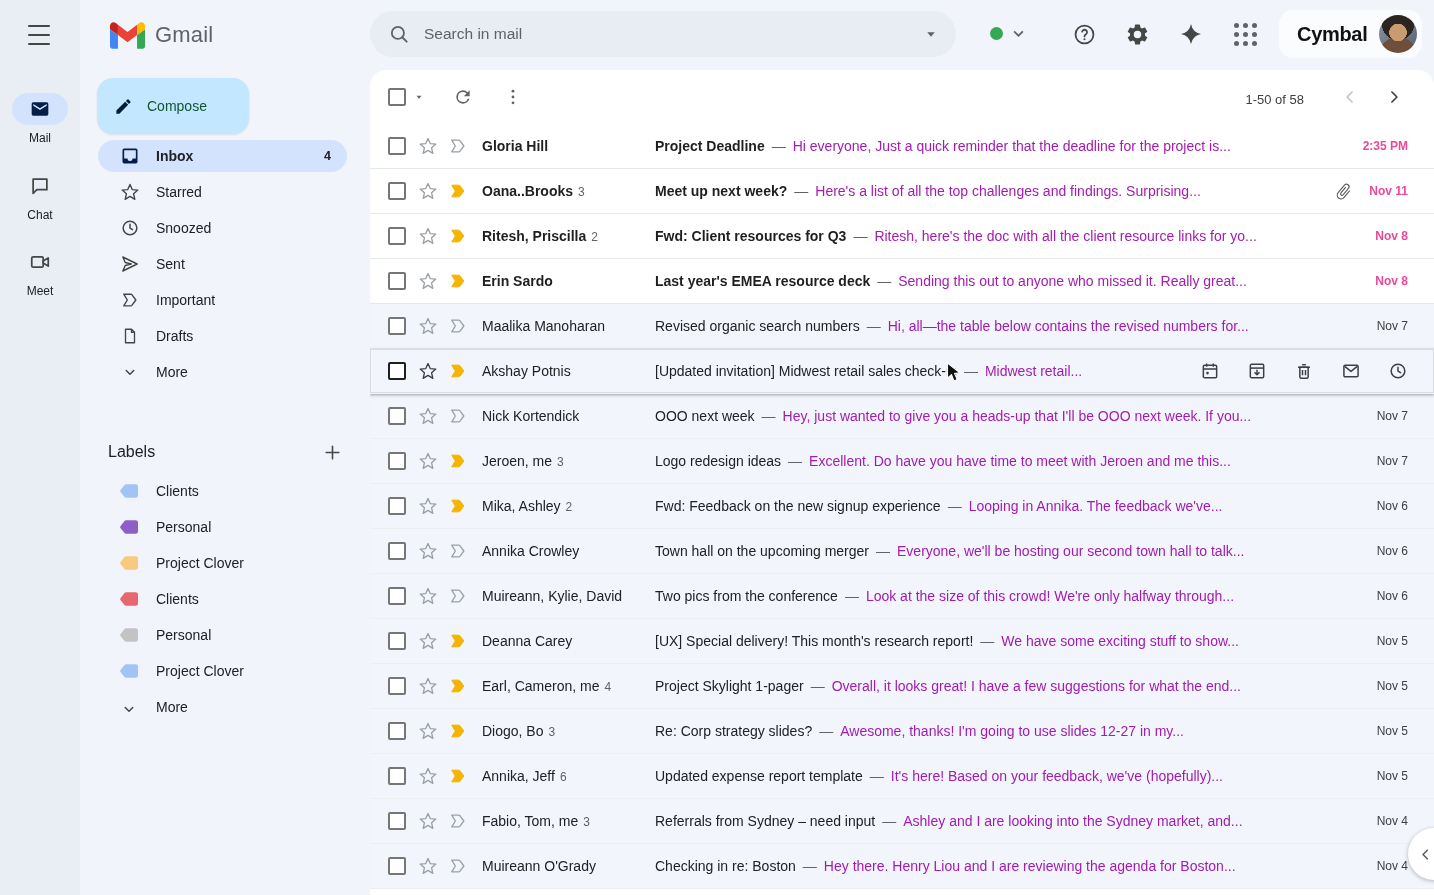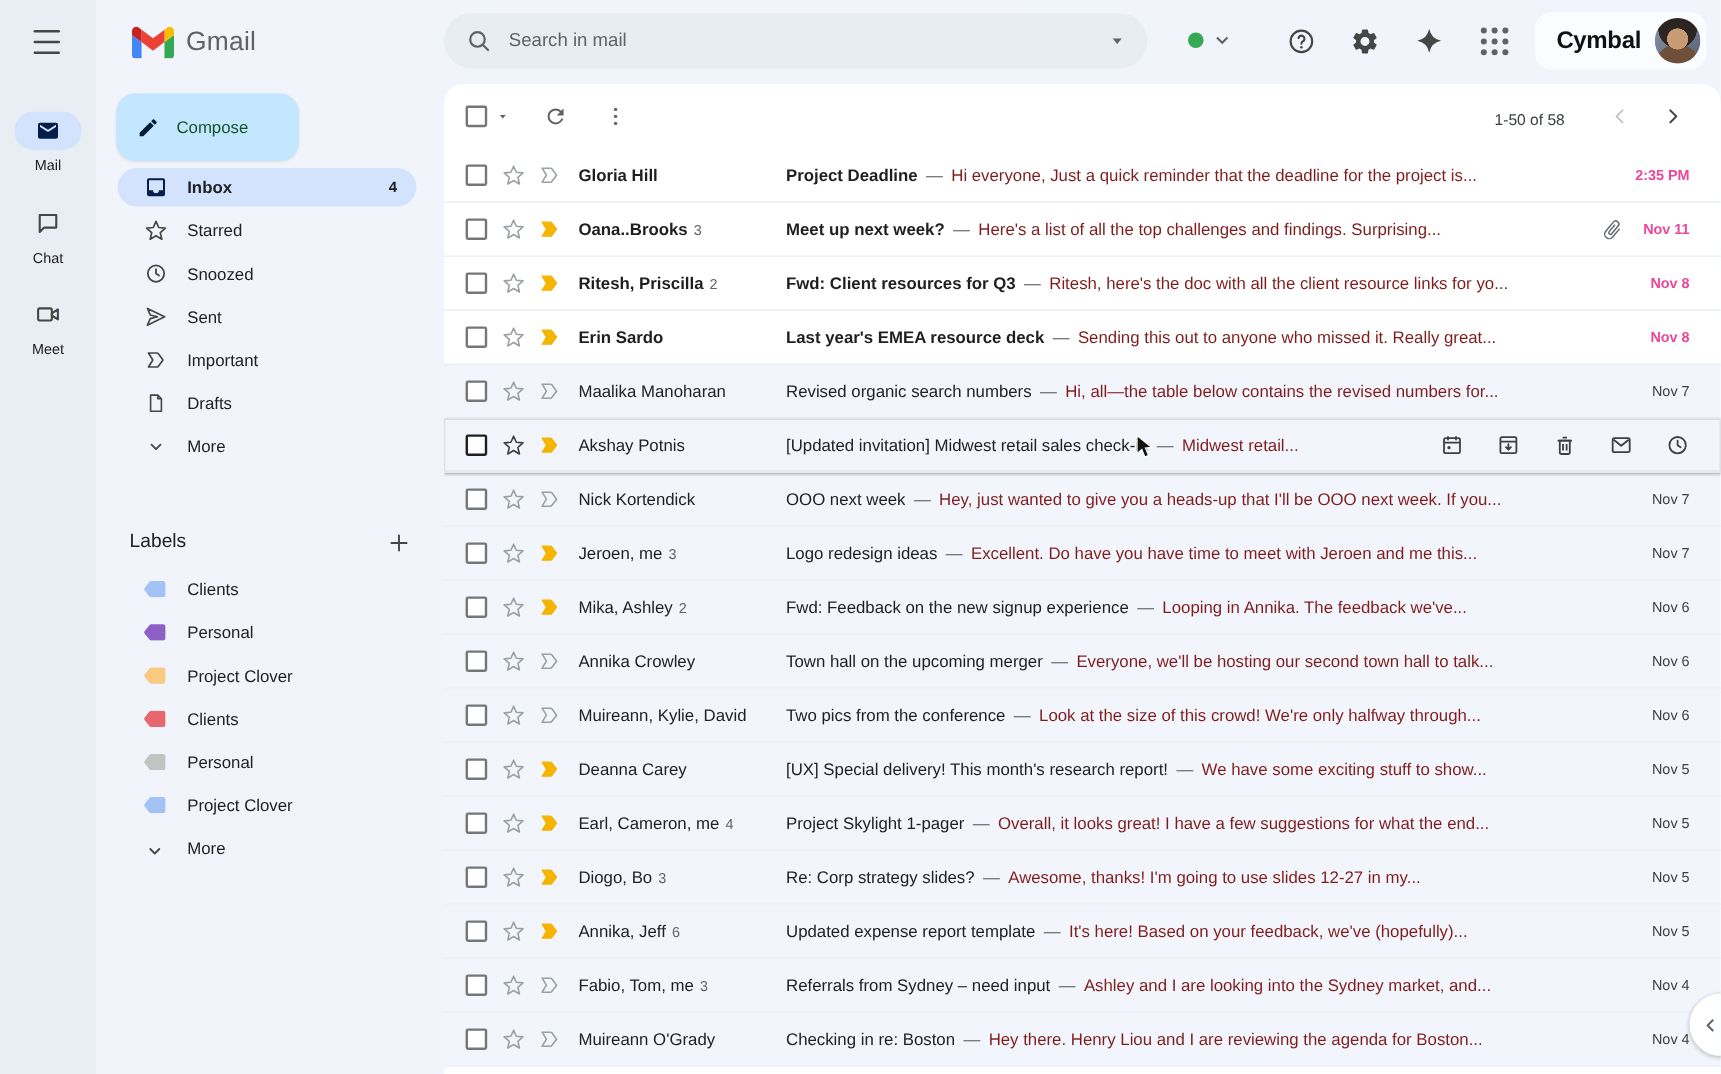--- a/index.html
+++ b/index.html
@@ -81,21 +81,21 @@
   .row { height:45px; display:flex; align-items:center; padding:0 26px 0 18px; border-bottom:1px solid #eceef2; background:#f2f6fc; font-size:14px; position:relative; cursor:pointer; }
   .row.unread { background:#fff; border-bottom-color:#e4e7eb; }
   .row .cb { margin-right:12px; }
   .star, .imp { margin-right:10px; flex:none; display:flex; }
   .imp { margin-right:14px; }
   .sender-wrap { width:173px; flex:none; display:flex; align-items:baseline; white-space:nowrap; overflow:hidden; }
   .sender { color:#202124; }
   .cnt { color:#5f6368; font-size:12px; margin-left:5px; }
   .subjwrap { flex:1; min-width:0; white-space:nowrap; overflow:hidden; text-overflow:ellipsis; color:#202124; }
   .dash { color:#5f6368; margin:0 7px; }
-  .snippet { color:#7f1d1d; }
+  .snippet { color:#a21caf; }
   .attach { margin-left:14px; flex:none; display:flex; }
   .date { font-size:12px; color:#3c4043; margin-left:16px; flex:none; white-space:nowrap; }
   .row.unread .sender, .row.unread .subject { font-weight:700; color:#1f1f1f; }
   .row.unread .date { font-weight:700; color:#ec4899; }
   .actions { display:flex; align-items:center; gap:27px; margin-left:16px; margin-right:0; flex:none; }
   .actions .tbtn svg { width:20px; height:20px; }
   .row.hovered { background:#f2f6fc; box-shadow:inset 0 0 0 1px #dadce0, 0 1px 2px rgba(60,64,67,.3), 0 1px 3px 1px rgba(60,64,67,.15); z-index:2; border-bottom-color:transparent; }
   .row.hovered .cb { border-color:#1f1f1f; }
   .row.hovered .star svg path { stroke:#3c4043; }
 

